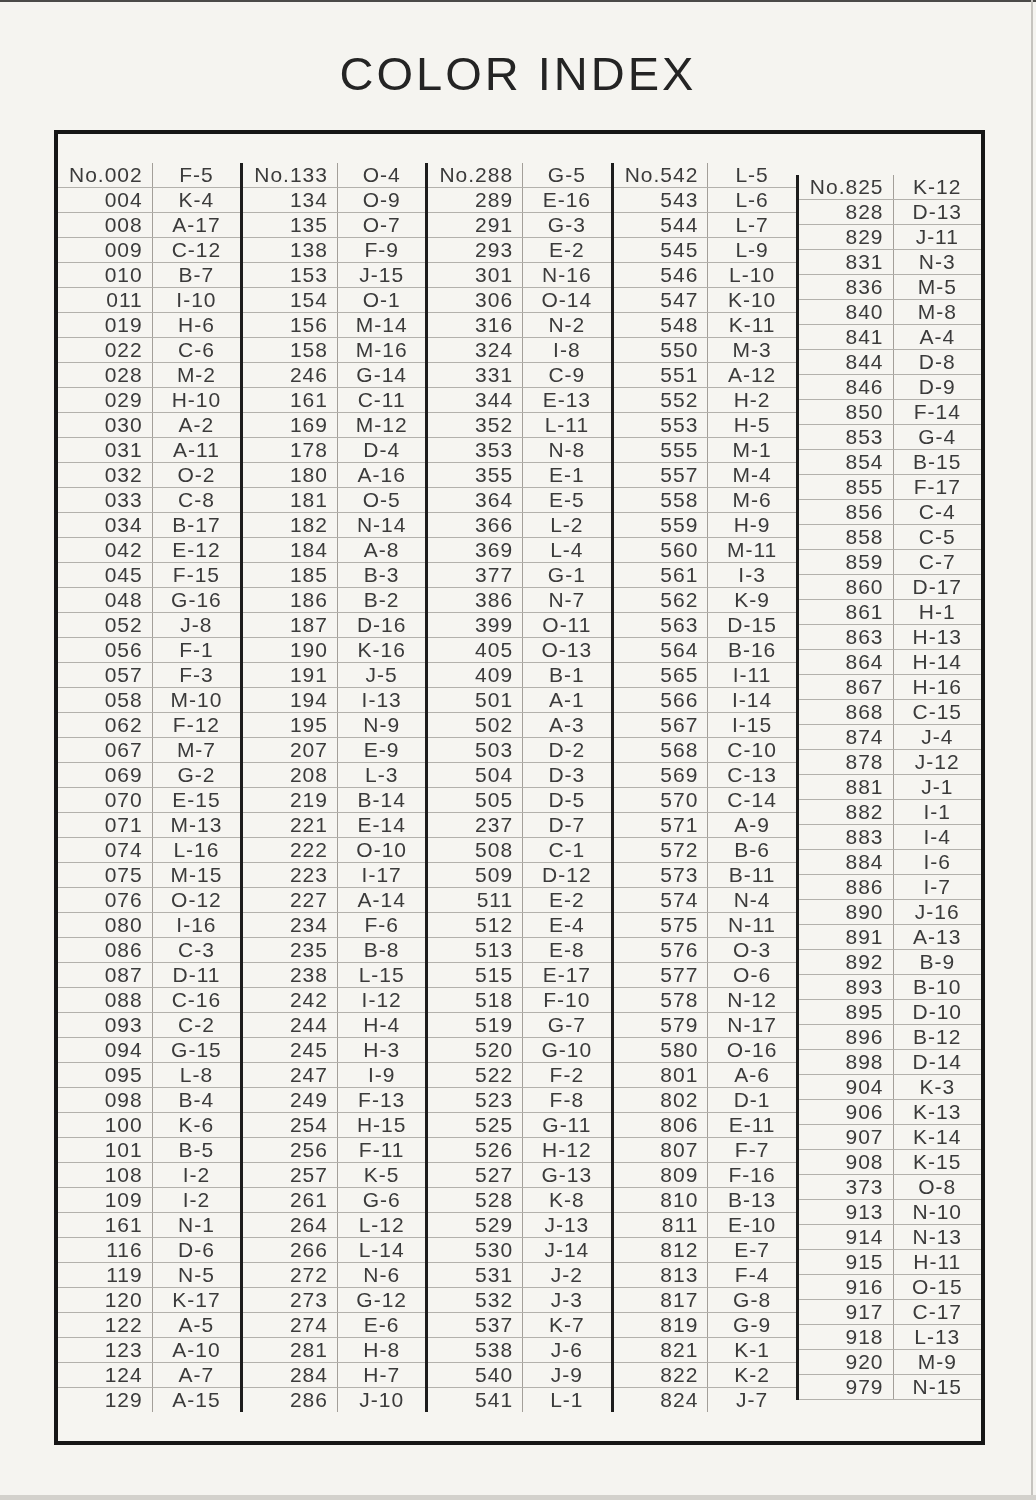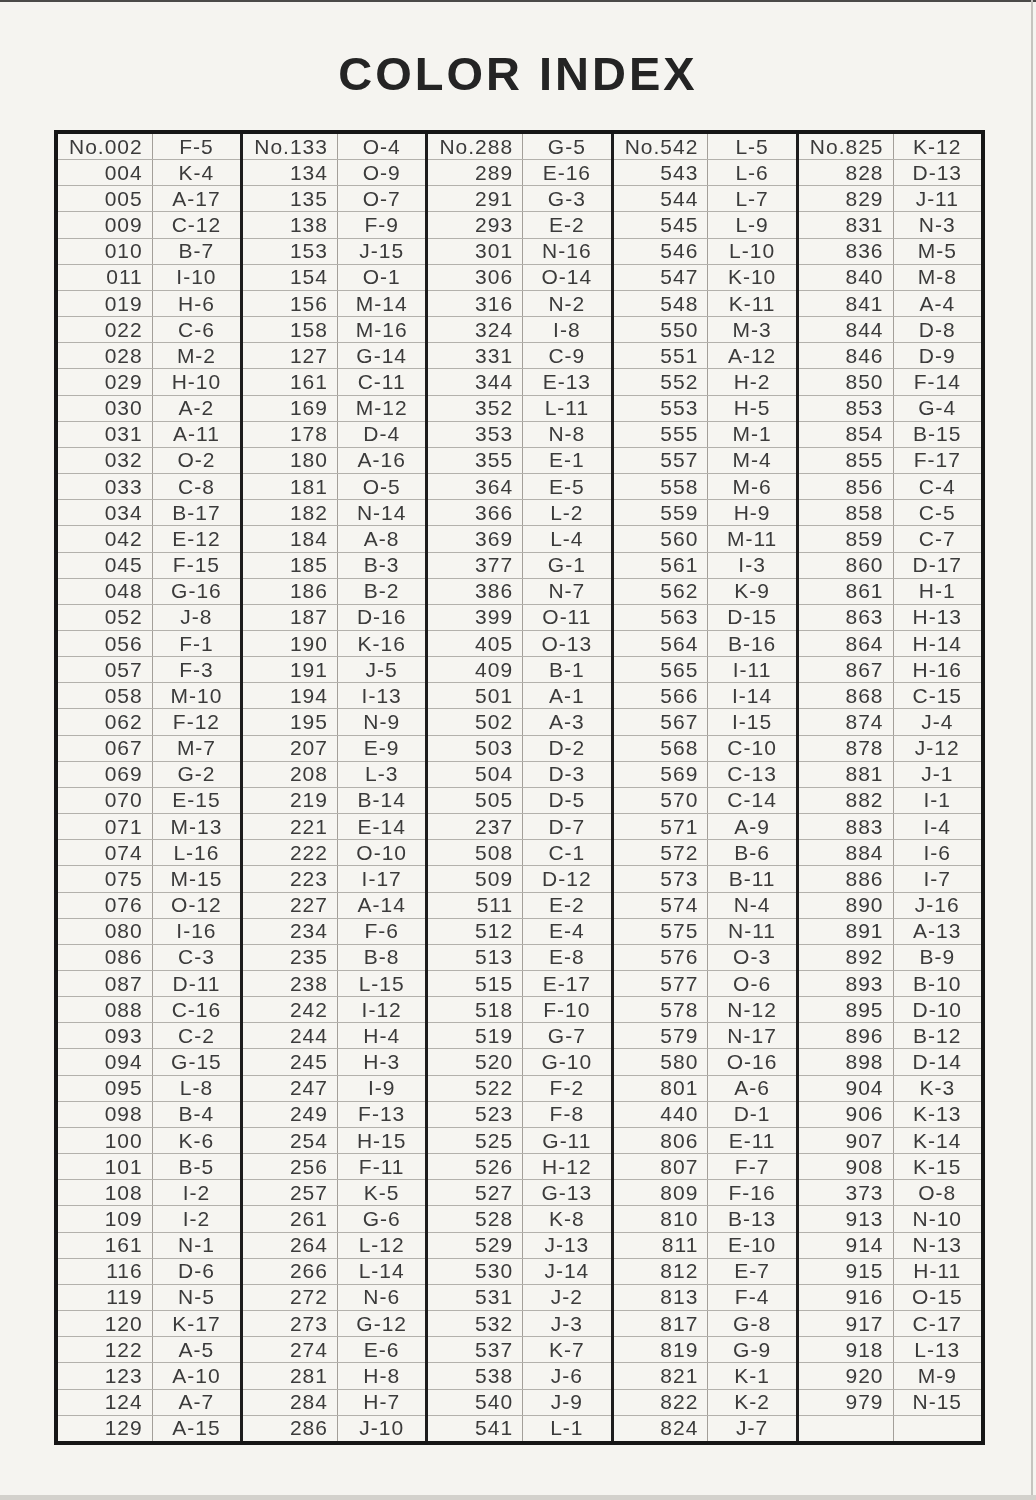--- a/index.html
+++ b/index.html
@@ -31,36 +31,37 @@
   .paper-speck {
     position: absolute; left: 84px; top: 328px; width: 9px; height: 7px;
     background: #d9d37f; border-radius: 50%; opacity: .55; filter: blur(1px);
   }
 
   .page-title {
     margin: 0;
     padding-top: 48px;
     text-align: center;
     font-size: 47px;
-    font-weight: 700;
+    font-weight: 400;
     letter-spacing: 3px;
     color: #242424;
     line-height: 1.1;
   }
 
   .index-table {
     position: absolute;
     left: 54px;
     top: 130px;
     width: 931px;
     height: 1315px;
     box-sizing: border-box;
     border: 4px solid #161616;
     display: flex;
     background: #f6f5f1;
+    align-items: center;
   }
   .col-group {
     flex: 1 1 0;
     display: flex;
     flex-direction: column;
     box-sizing: border-box;
   }
   .col-group + .col-group {
     border-left: 3px solid #1d1d1d;
   }
@@ -110,21 +111,21 @@
     <div class="col-group">
       <div class="t-row">
         <span class="cell-no">No.002</span>
         <span class="cell-code">F-5</span>
       </div>
       <div class="t-row">
         <span class="cell-no">004</span>
         <span class="cell-code">K-4</span>
       </div>
       <div class="t-row">
-        <span class="cell-no">005</span>
+        <span class="cell-no">008</span>
         <span class="cell-code">A-17</span>
       </div>
       <div class="t-row">
         <span class="cell-no">009</span>
         <span class="cell-code">C-12</span>
       </div>
       <div class="t-row">
         <span class="cell-no">010</span>
         <span class="cell-code">B-7</span>
       </div>
@@ -336,21 +337,21 @@
       </div>
       <div class="t-row">
         <span class="cell-no">156</span>
         <span class="cell-code">M-14</span>
       </div>
       <div class="t-row">
         <span class="cell-no">158</span>
         <span class="cell-code">M-16</span>
       </div>
       <div class="t-row">
-        <span class="cell-no">127</span>
+        <span class="cell-no">246</span>
         <span class="cell-code">G-14</span>
       </div>
       <div class="t-row">
         <span class="cell-no">161</span>
         <span class="cell-code">C-11</span>
       </div>
       <div class="t-row">
         <span class="cell-no">169</span>
         <span class="cell-code">M-12</span>
       </div>
@@ -856,21 +857,21 @@
       </div>
       <div class="t-row">
         <span class="cell-no">580</span>
         <span class="cell-code">O-16</span>
       </div>
       <div class="t-row">
         <span class="cell-no">801</span>
         <span class="cell-code">A-6</span>
       </div>
       <div class="t-row">
-        <span class="cell-no">440</span>
+        <span class="cell-no">802</span>
         <span class="cell-code">D-1</span>
       </div>
       <div class="t-row">
         <span class="cell-no">806</span>
         <span class="cell-code">E-11</span>
       </div>
       <div class="t-row">
         <span class="cell-no">807</span>
         <span class="cell-code">F-7</span>
       </div>

